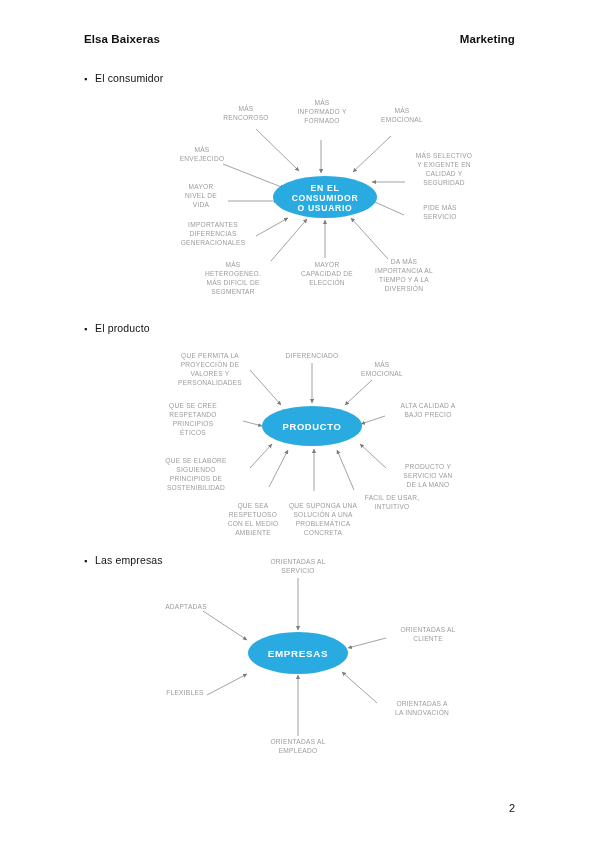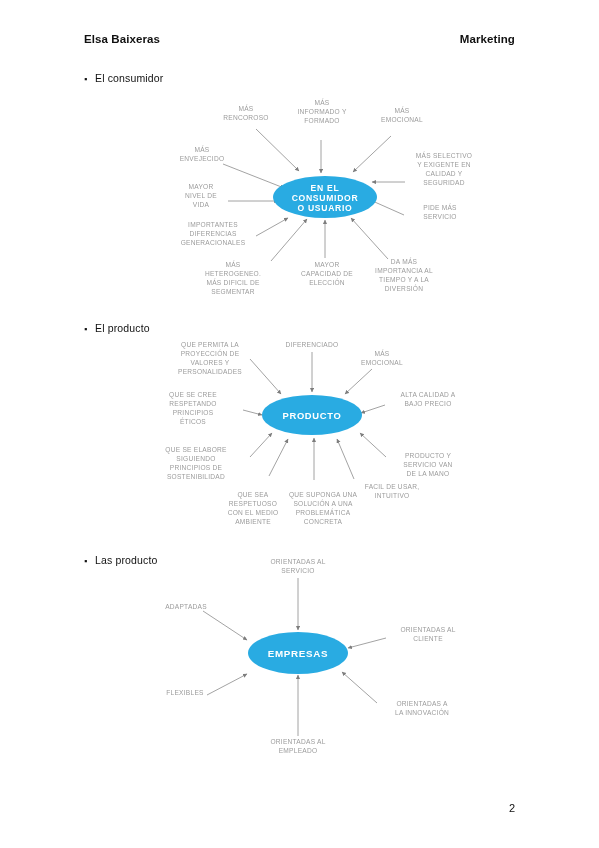--- a/index.html
+++ b/index.html
@@ -38,21 +38,21 @@
     font-size:9px;
     line-height:1;
     color:#111;
   }
   .bullet-label{margin-left:1px;letter-spacing:.15px;}
   .b1{top:72px;}
   .b2{top:322px;}
   .b3{top:554px;}
   .diagram{position:absolute;left:0;}
   .d1{top:96px;margin-left:16px;}
-  .d2{top:334px;}
+  .d2{top:345px;}
   .d3{top:546px;}
   svg{display:block;}
   text.node-label{
     font-family:"Liberation Sans", sans-serif;
     fill:#ffffff;
     font-weight:bold;
     letter-spacing:.7px;
   }
   text.leaf{
     font-family:"Liberation Sans", sans-serif;
@@ -255,21 +255,21 @@
 
       <g>
         <text class="leaf" x="392" y="155" text-anchor="middle" font-size="6.6">FACIL DE USAR,</text>
         <text class="leaf" x="392" y="164" text-anchor="middle" font-size="6.6">INTUITIVO</text>
       </g>
     </svg>
   </div>
 
   <div class="bullet-line b3">
     <span class="bullet-dot">▪</span>
-    <span class="bullet-label">Las producto</span>
+    <span class="bullet-label">Las empresas</span>
   </div>
 
   <div class="diagram d3">
     <svg width="599" height="225" viewBox="0 0 599 225">
       <g stroke="#8c8c8c" stroke-width="0.8" fill="none" marker-end="url(#ah)">
         <line x1="298" y1="32" x2="298" y2="84"></line>
         <line x1="203" y1="65" x2="247" y2="94"></line>
         <line x1="386" y1="92" x2="348" y2="102"></line>
         <line x1="207" y1="149" x2="247" y2="128"></line>
         <line x1="298" y1="190" x2="298" y2="129"></line>

